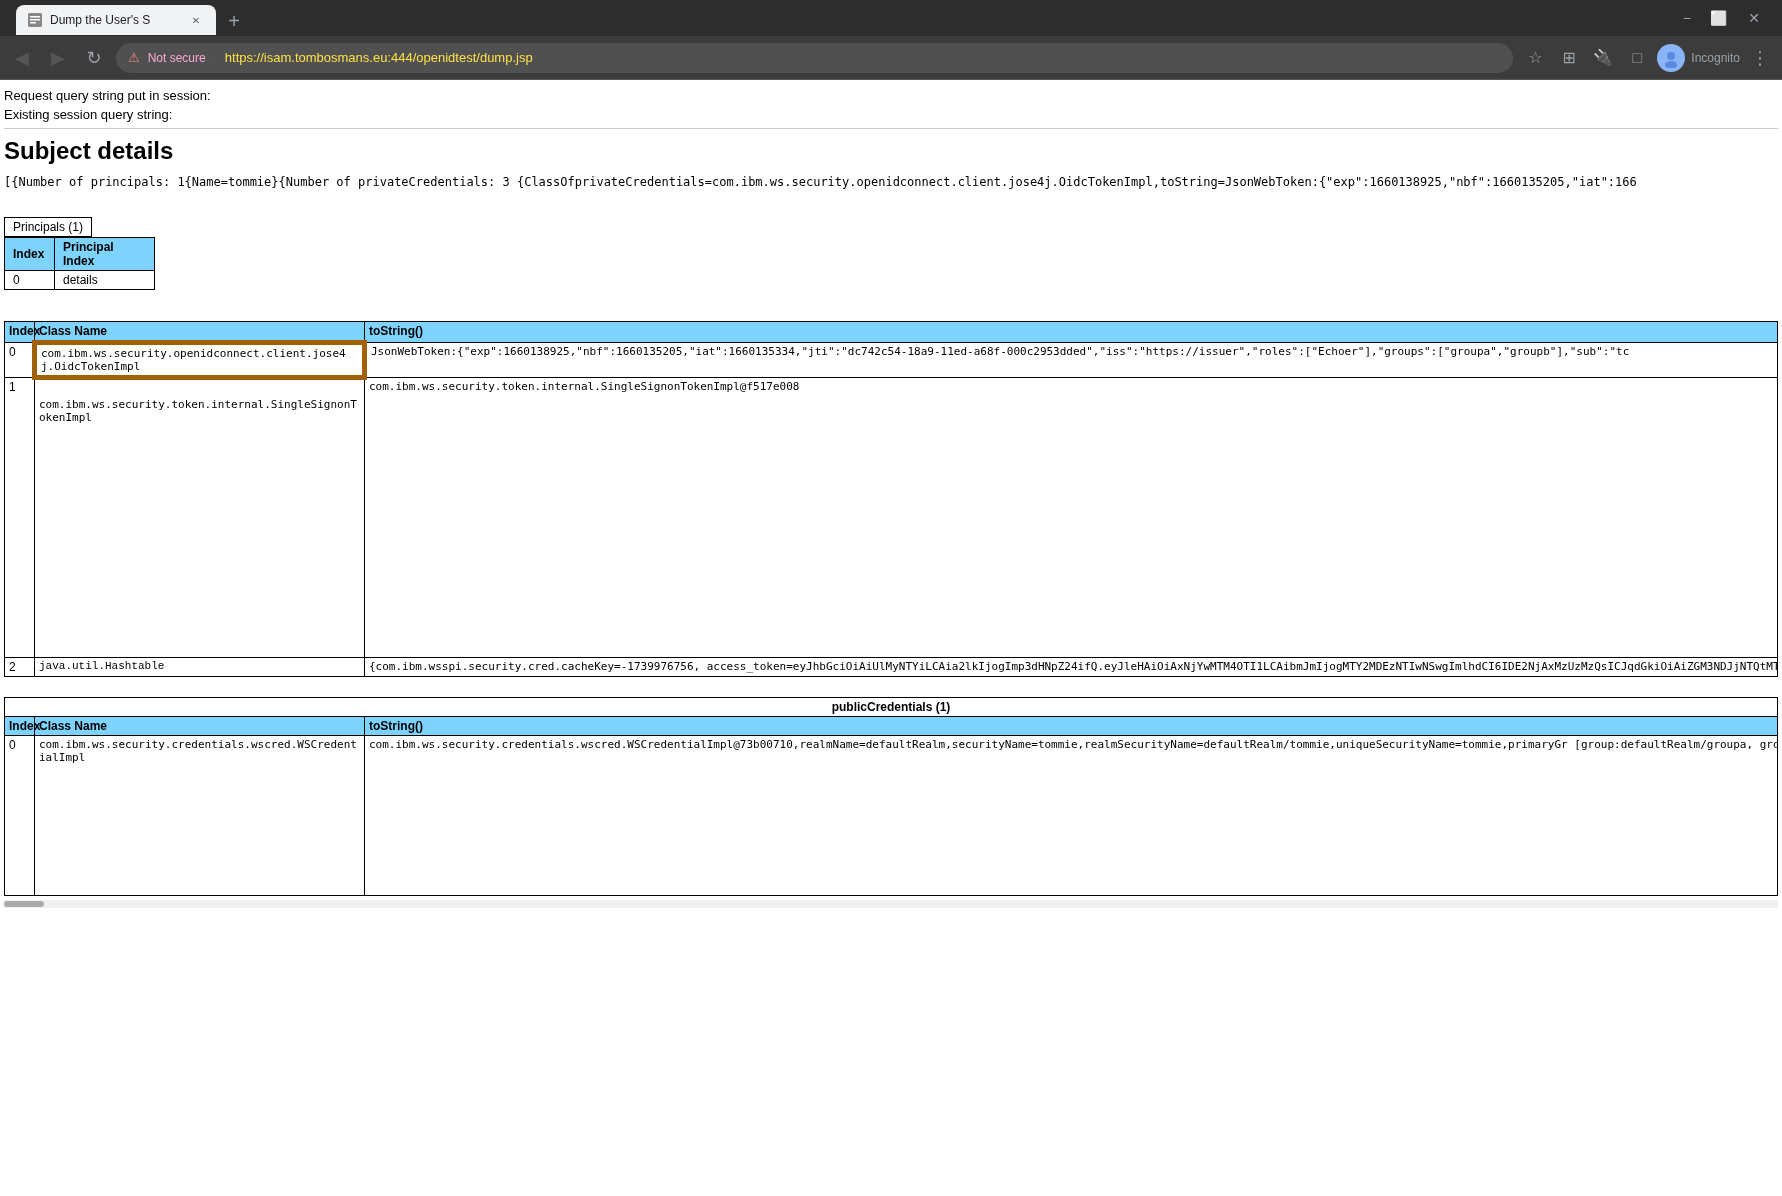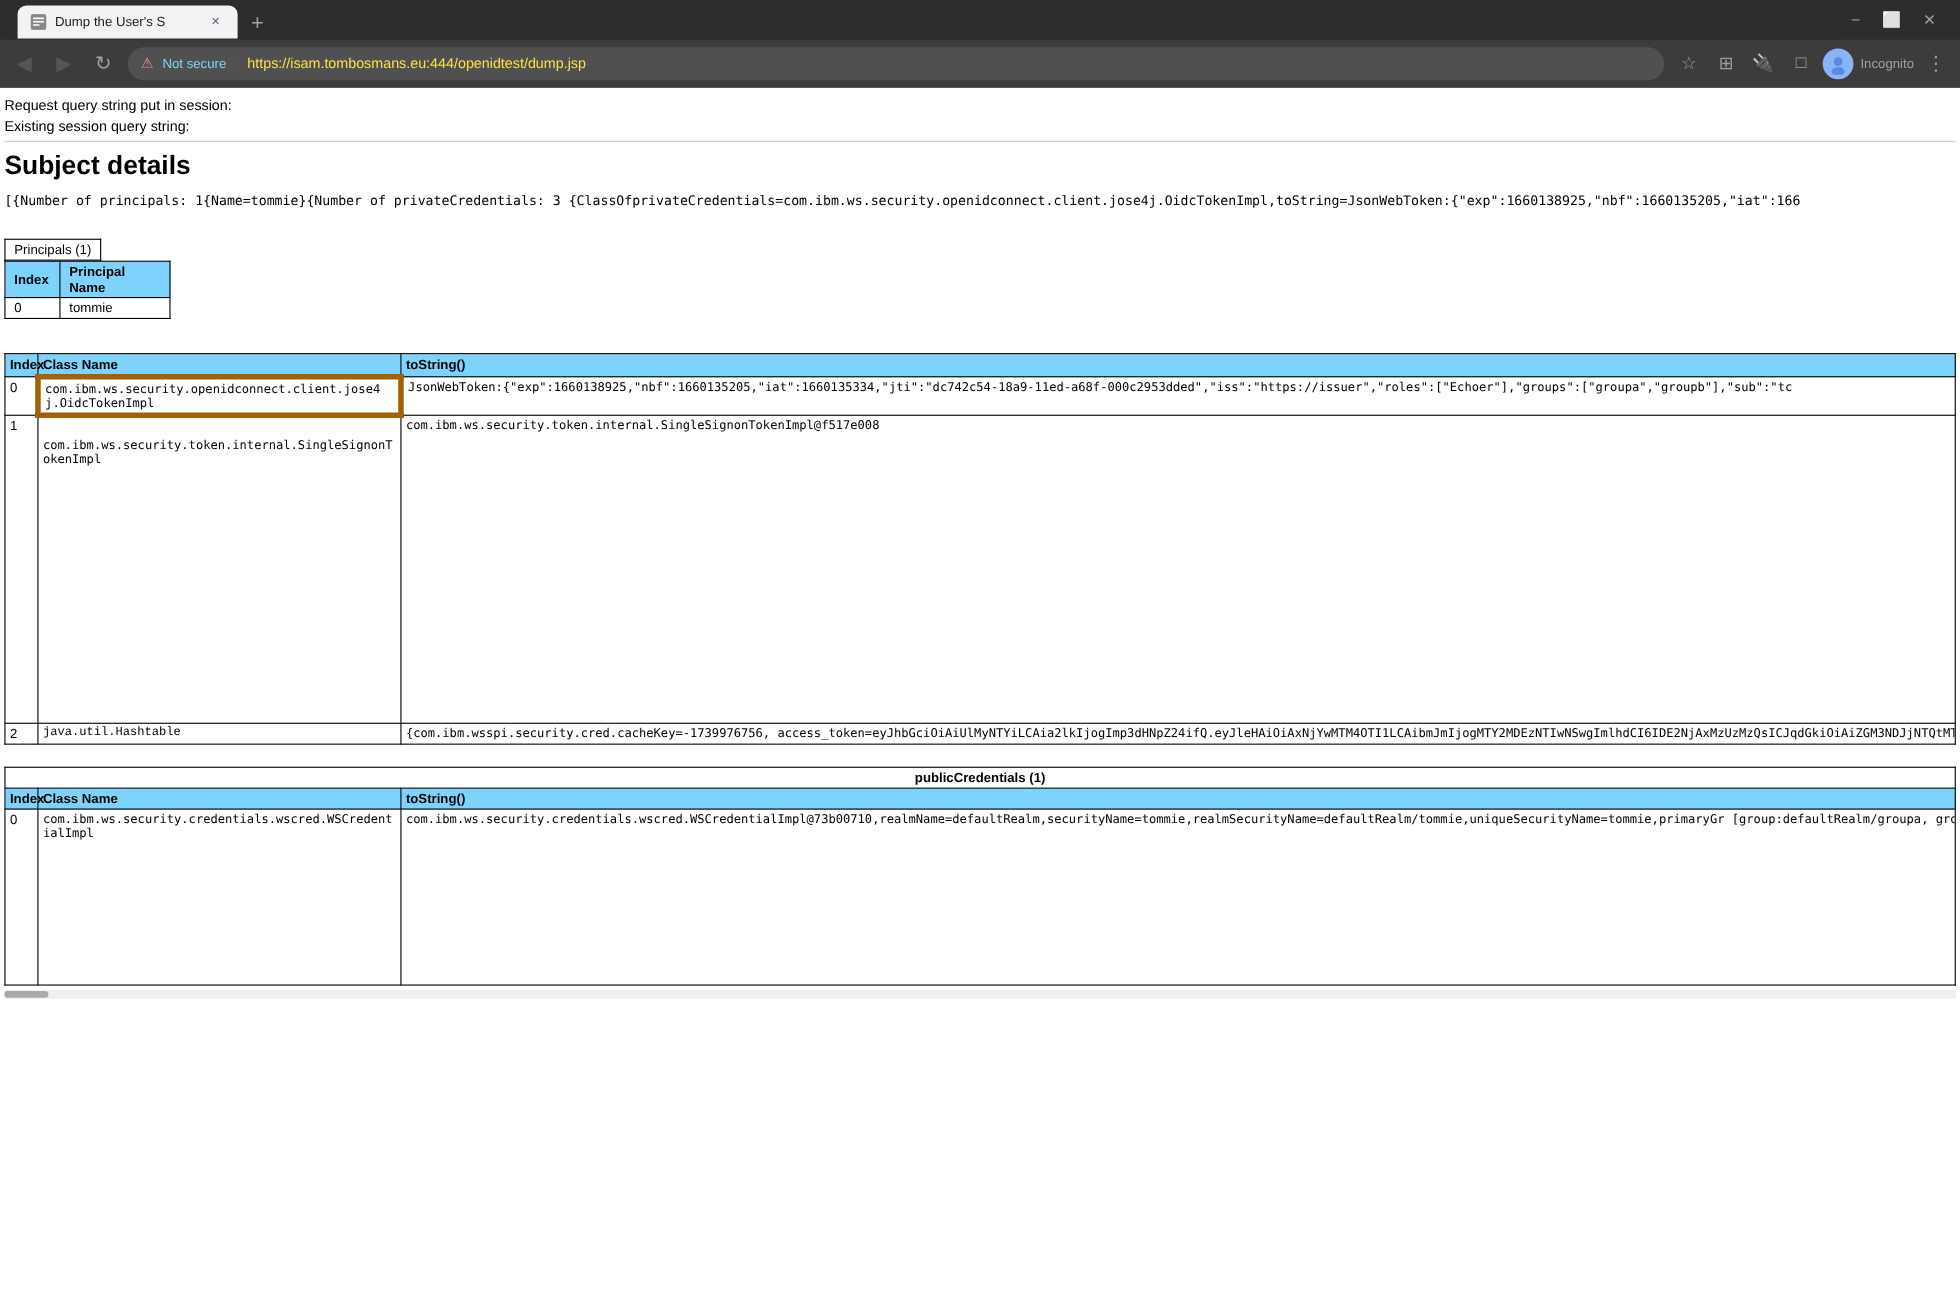--- a/index.html
+++ b/index.html
@@ -322,21 +322,21 @@
       <span class="win-btn" style="color:#9aa0a6; font-size:14px; cursor:pointer;">✕</span>
     </div>
   </div>
 
   <div class="address-bar">
     <span class="nav-btn disabled" style="color:#555;">◀</span>
     <span class="nav-btn" style="color:#555;">▶</span>
     <span class="nav-btn" style="color:#9aa0a6;">↻</span>
     <div class="address-input">
       <span class="security-icon" style="color:#f28b82; font-size:13px;">⚠</span>
-      <span class="security-warning" style="color:#7dd3fc; font-size:12px;">Not secure</span>
+      <span class="security-warning" style="color:#f9a8d4; font-size:12px;">Not secure</span>
       <span style="color:#555; font-size:12px;">|</span>
       <span class="url-text" style="color:#fde047; font-size:13px;">https://isam.tombosmans.eu:444/openidtest/dump.jsp</span>
     </div>
     <div class="toolbar-icons">
       <span class="toolbar-icon" style="color:#9aa0a6;">☆</span>
       <span class="toolbar-icon" style="color:#9aa0a6;">⊞</span>
       <span class="toolbar-icon" style="color:#9aa0a6;">🔌</span>
       <span class="toolbar-icon" style="color:#9aa0a6;">□</span>
       <div class="avatar-btn">
         <svg width="20" height="20" viewBox="0 0 20 20">
@@ -367,27 +367,27 @@
       <tbody>
           <tr>
         <td style="border:1px solid #000; padding:2px 8px; font-size:12px; font-family:Arial,sans-serif; text-align:center;">Principals (1)</td>
       </tr>
     </tbody>
       </table>
     <table style="border-collapse:collapse; font-size:12px; font-family:Arial,sans-serif;">
       <thead>
         <tr>
           <th style="border:1px solid #000; padding:2px 8px; width:50px;">Index</th>
-          <th style="border:1px solid #000; padding:2px 8px; width:100px;">Principal Name</th>
+          <th style="border:1px solid #000; padding:2px 8px; width:100px;">Principal Index</th>
         </tr>
       </thead>
       <tbody>
         <tr>
           <td style="border:1px solid #000; padding:2px 8px;">0</td>
-          <td style="border:1px solid #000; padding:2px 8px;">tommie</td>
+          <td style="border:1px solid #000; padding:2px 8px;">details</td>
         </tr>
       </tbody>
     </table>
   </div>
 
   <div class="private-creds-section" style="margin-top:16px;">
     <table class="creds-table" style="width:100%; border-collapse:collapse; font-size:12px; font-family:Arial,sans-serif; table-layout:fixed;">
       <thead>
         <tr>
           <th style="border:1px solid #000; padding:2px 4px; width:30px;">Index</th>

